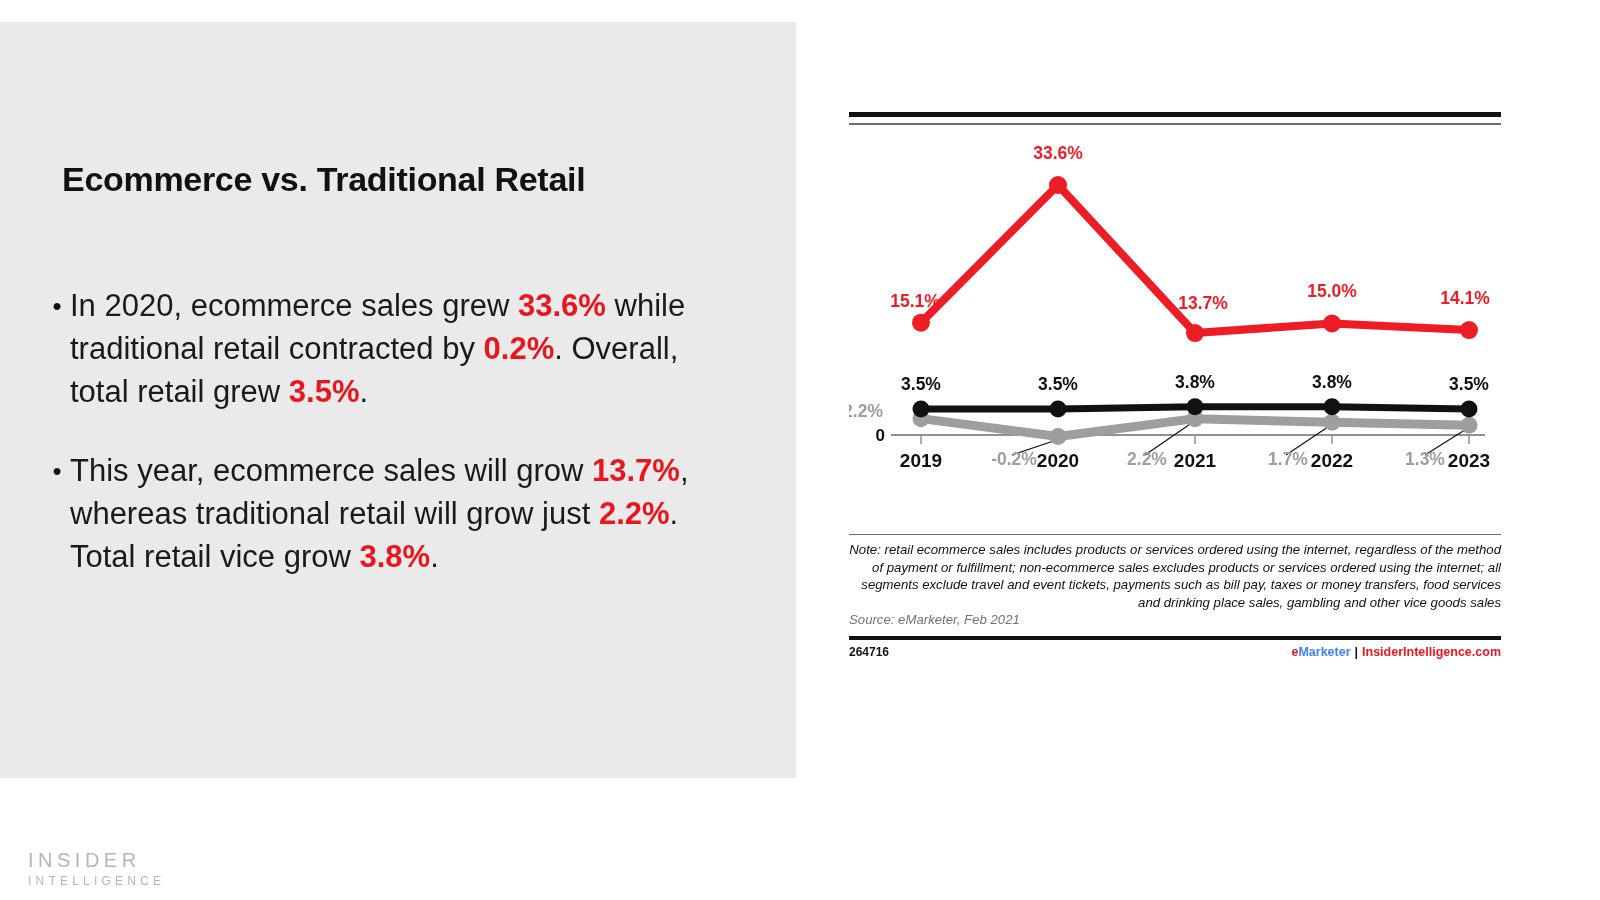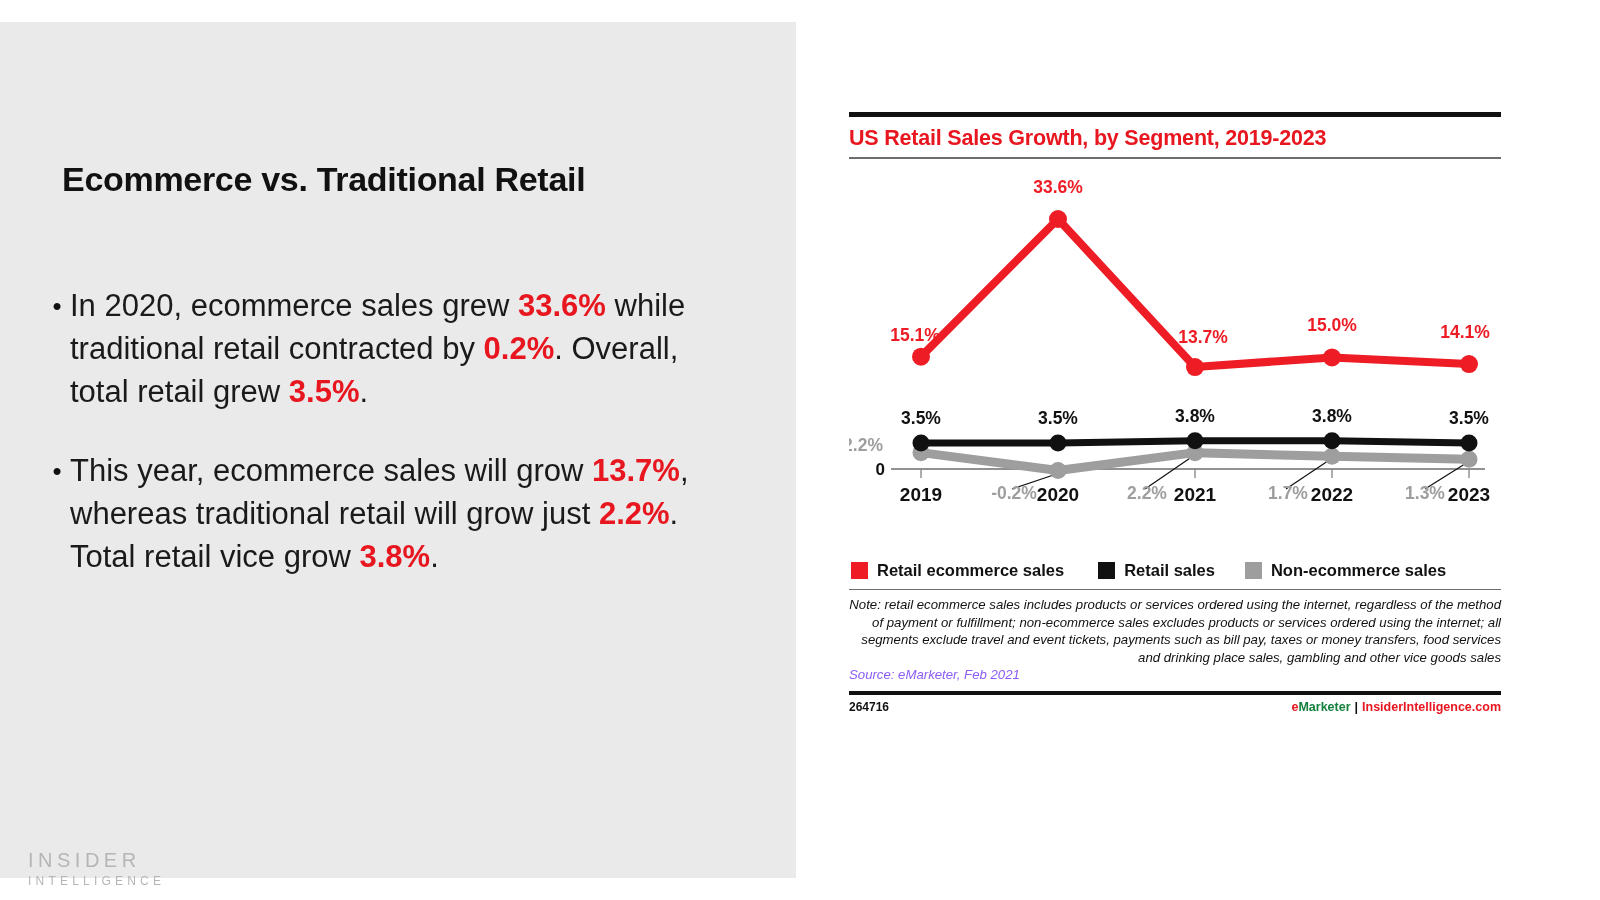--- a/index.html
+++ b/index.html
@@ -12,21 +12,21 @@
   #slide {
     position: relative;
     width: 1600px; height: 900px;
     background: #ffffff;
   }
 
   
   #left-panel {
     position: absolute;
     left: 0; top: 22px;
-    width: 796px; height: 856px;
+    width: 796px; height: 756px;
     background: #eaeaea;
   }
   #slide-title {
     position: absolute;
     left: 62px; top: 138px;
     width: 700px;
     font-size: 34px;
     font-weight: bold;
     color: #111111;
     letter-spacing: -0.3px;
@@ -119,34 +119,34 @@
     font-style: italic;
     line-height: 17.6px;
     color: #111111;
     margin-top: 6px;
     text-align: right;
   }
   #source {
     font-size: 13.2px;
     font-style: italic;
     line-height: 17.6px;
-    color: #8b5cf6;
+    color: #737373;
   }
   #rule-footer { height: 4px; background: #111111; margin-top: 7px; }
   #footer-row {
     display: flex;
     justify-content: space-between;
     align-items: baseline;
     margin-top: 5px;
     text-align: center;
   }
   #chart-id { font-size: 12px; font-weight: bold; color: #111111; }
   #brand { font-size: 12.5px; font-weight: bold; }
   #brand .b-em { color: #e8161f; }
-  #brand .b-mk { color: #15803d; margin-top: 15px; }
+  #brand .b-mk { color: #3b82f6; margin-top: 15px; }
   #brand .b-pipe { color: #111111; padding: 0 4px; }
   #brand .b-ii { color: #e8161f; }
 </style>
 </head>
 <body>
 
 <div id="slide">
 
   <div id="left-panel">
 
@@ -166,21 +166,20 @@
     <div id="ii-logo">
       <div class="l1">INSIDER</div>
       <div class="l2">INTELLIGENCE</div>
     </div>
   </div>
 
   <div id="chart-card">
 
     <div id="rule-top"></div>
 
-    <div id="chart-title">US Retail Sales Growth, by Segment, 2019-2023</div>
 
     <div id="rule-under-title"></div>
 
     <div id="plot-wrap">
       <svg id="plot-svg" width="652" height="400" viewBox="0 0 652 400">
           <line x1="42" y1="310" x2="636" y2="310" stroke="#6d6d6d" stroke-width="1.6"></line>
           <text x="36" y="316" text-anchor="end" font-size="17" font-weight="bold" fill="#111111" font-family="&quot;Liberation Sans&quot;, sans-serif">0</text>
           <line x1="72" y1="310" x2="72" y2="319" stroke="#8a8a8a" stroke-width="1.4"></line>
           <line x1="209" y1="310" x2="209" y2="319" stroke="#8a8a8a" stroke-width="1.4"></line>
           <line x1="346" y1="310" x2="346" y2="319" stroke="#8a8a8a" stroke-width="1.4"></line>
@@ -224,36 +223,20 @@
           <text x="483" y="262.7261904761905" text-anchor="middle" font-size="17.5" font-weight="bold" fill="#111111" font-family="&quot;Liberation Sans&quot;, sans-serif">3.8%</text>
           <text x="620" y="264.9583333333333" text-anchor="middle" font-size="17.5" font-weight="bold" fill="#111111" font-family="&quot;Liberation Sans&quot;, sans-serif">3.5%</text>
           <text x="34" y="291.6309523809524" text-anchor="end" font-size="17.5" font-weight="bold" fill="#9e9e9e" font-family="&quot;Liberation Sans&quot;, sans-serif">2.2%</text>
           <text x="165" y="340" text-anchor="middle" font-size="17.5" font-weight="bold" fill="#9e9e9e" font-family="&quot;Liberation Sans&quot;, sans-serif">-0.2%</text>
           <text x="298" y="340" text-anchor="middle" font-size="17.5" font-weight="bold" fill="#9e9e9e" font-family="&quot;Liberation Sans&quot;, sans-serif">2.2%</text>
           <text x="439" y="340" text-anchor="middle" font-size="17.5" font-weight="bold" fill="#9e9e9e" font-family="&quot;Liberation Sans&quot;, sans-serif">1.7%</text>
           <text x="576" y="340" text-anchor="middle" font-size="17.5" font-weight="bold" fill="#9e9e9e" font-family="&quot;Liberation Sans&quot;, sans-serif">1.3%</text>
         </svg>
     </div>
 
-    <div id="legend">
-        <div class="legend-item">
-          <span class="legend-swatch" style="background: rgb(238, 28, 37);"></span>
-          <span class="legend-label">Retail ecommerce sales</span>
-        </div>
-        <div class="legend-gap-a"></div>
-        <div class="legend-item">
-          <span class="legend-swatch" style="background: rgb(17, 17, 17);"></span>
-          <span class="legend-label">Retail sales</span>
-        </div>
-        <div class="legend-gap-b"></div>
-        <div class="legend-item">
-          <span class="legend-swatch" style="background: rgb(158, 158, 158);"></span>
-          <span class="legend-label">Non-ecommerce sales</span>
-        </div>
-      </div>
 
     <div id="rule-under-legend"></div>
 
     <div id="note">Note: retail ecommerce sales includes products or services ordered using the internet, regardless of the method of payment or fulfillment; non-ecommerce sales excludes products or services ordered using the internet; all segments exclude travel and event tickets, payments such as bill pay, taxes or money transfers, food services and drinking place sales, gambling and other vice goods sales</div>
     <div id="source">Source: eMarketer, Feb 2021</div>
 
     <div id="rule-footer"></div>
 
     <div id="footer-row">
       <div id="chart-id">264716</div>

